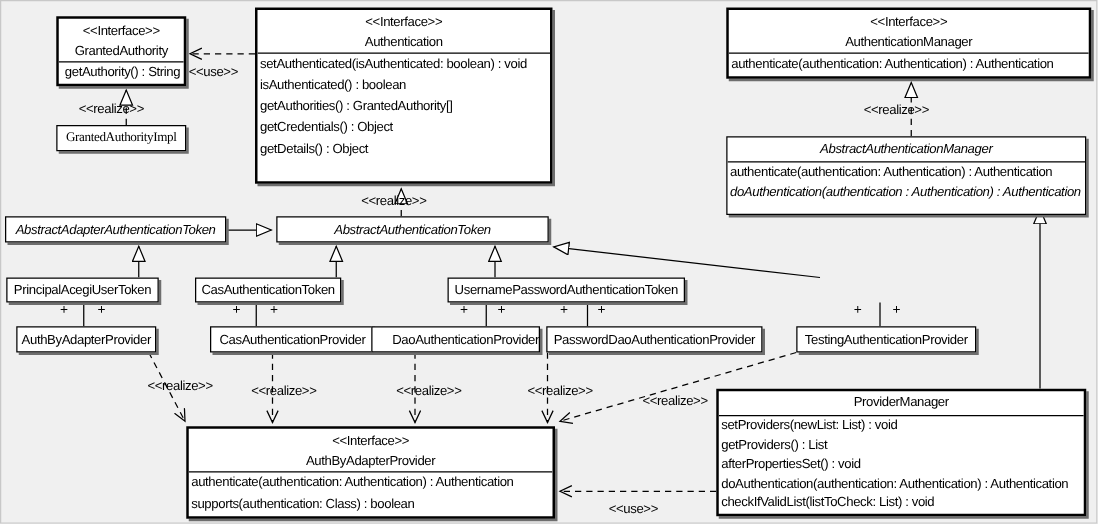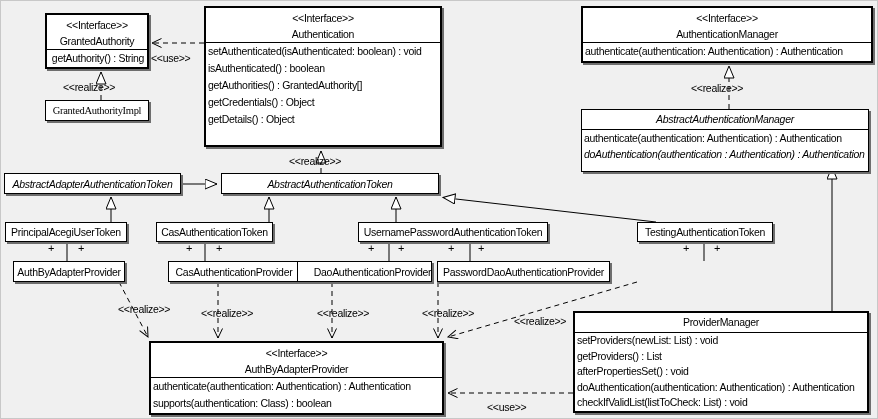--- a/index.html
+++ b/index.html
@@ -131,40 +131,40 @@
   </div>
 
   <div class="uml-box single" style="left:155px;top:221px;width:117px;height:20px;">
     <span>CasAuthenticationToken</span>
   </div>
 
   <div class="uml-box single" style="left:357px;top:221px;width:190px;height:20px;">
     <span>UsernamePasswordAuthenticationToken</span>
   </div>
 
-  <div class="uml-box single" style="left:636px;top:221px;width:136px;height:20px;">
-    <span>TestingAuthenticationToken</span>
-  </div>
 
   <div class="uml-box single" style="left:12px;top:260px;width:112px;height:21px;">
     <span>AuthByAdapterProvider</span>
   </div>
 
   <div class="uml-box single" style="left:167px;top:260px;width:132px;height:21px;text-align:center;">
     <span>CasAuthenticationProvider</span>
   </div>
 
   <div class="uml-box single" style="left:296px;top:260px;width:135px;height:21px;padding-left:16px;">
     <span>DaoAuthenticationProvider</span>
   </div>
 
   <div class="uml-box single" style="left:436px;top:260px;width:173px;height:21px;">
     <span>PasswordDaoAuthenticationProvider</span>
   </div>
 
+  <div class="uml-box single" style="left:636px;top:260px;width:144px;height:21px;">
+    <span>TestingAuthenticationProvider</span>
+  </div>
 
   <div class="uml-box thick" style="left:148px;top:340px;width:295px;height:74px;">
     <div class="hdr">
       <div>&lt;&lt;Interface&gt;&gt;</div>
       <div>AuthByAdapterProvider</div>
     </div>
     <div class="methods">
       <div class="m" style="line-height:17px;">authenticate(authentication: Authentication) : Authentication</div>
       <div class="m" style="line-height:17px;">supports(authentication: Class) : boolean</div>
     </div>

